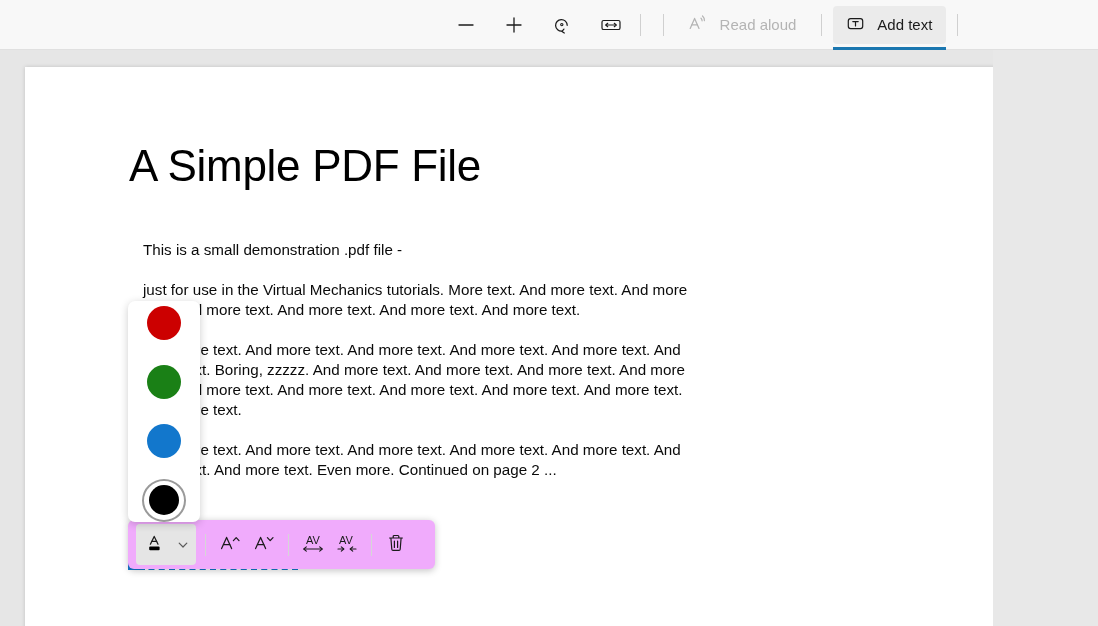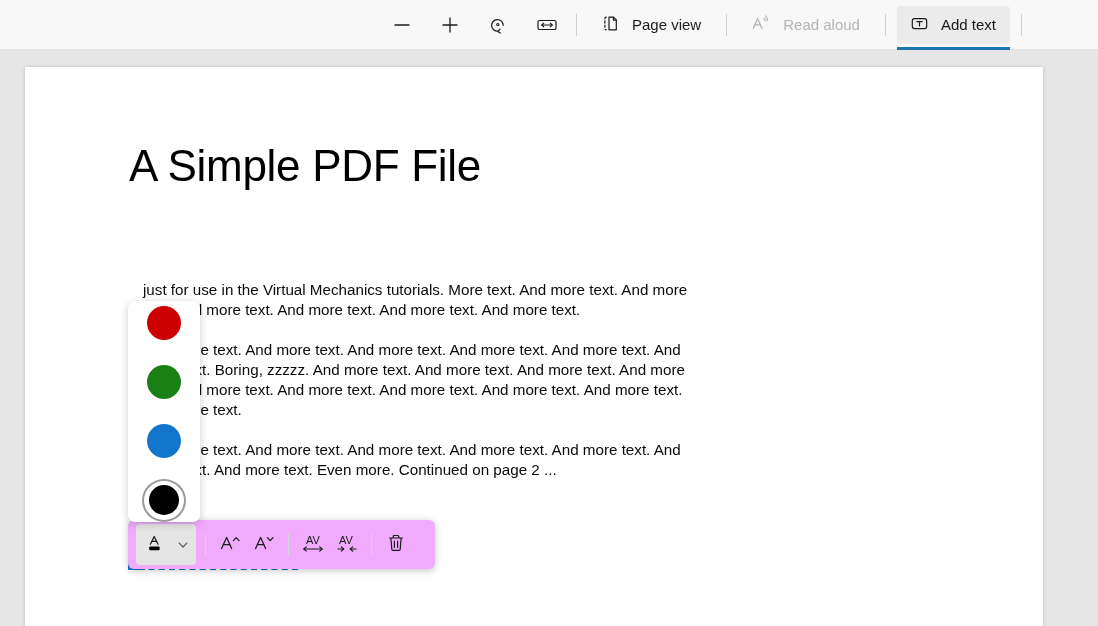--- a/index.html
+++ b/index.html
@@ -78,21 +78,21 @@
     left: 0; right: 0; bottom: -6px;
     height: 3px;
     background: #1b77b0;
   }
   .gap-l { margin-left: 14px; }
 
   
   #viewer {
     position: absolute;
     left: 0; top: 50px;
-    width: 1098px;
+    width: 993px;
     height: 576px;
     background: #e6e6e6;
     overflow: hidden;
   }
   #page {
     position: absolute;
     left: 25px;
     top: 17px;
     width: 1018px;
     height: 700px;
@@ -305,30 +305,20 @@
           <rect x="3" y="6.5" width="18" height="9" rx="1.6" stroke="#1b1b1b" stroke-width="1.2"></rect>
           <path d="M7 11 H17" stroke="#1b1b1b" stroke-width="1.2" stroke-linecap="round"></path>
           <path d="M8.7 9.3 L6.8 11 L8.7 12.7" stroke="#1b1b1b" stroke-width="1.2" stroke-linecap="round" stroke-linejoin="round"></path>
           <path d="M15.3 9.3 L17.2 11 L15.3 12.7" stroke="#1b1b1b" stroke-width="1.2" stroke-linecap="round" stroke-linejoin="round"></path>
         </svg>
       </span>
     </div>
 
     <div class="tb-sep"></div>
 
-    <div class="tb-labeled">
-      <span>
-        <svg width="21" height="21" viewBox="0 0 21 21" fill="none">
-          <path d="M6.2 4.2 A1.3 1.3 0 0 0 4.9 5.5 V15.5 A1.3 1.3 0 0 0 6.2 16.8" stroke="#1b1b1b" stroke-width="1.2" stroke-linecap="round" stroke-dasharray="2.2 2"></path>
-          <path d="M9 4.2 H13.6 L16.3 6.9 V16.8 H9 Z" stroke="#1b1b1b" stroke-width="1.2" stroke-linejoin="round"></path>
-          <path d="M13.4 4.3 V7.1 H16.2" stroke="#1b1b1b" stroke-width="1.2" stroke-linejoin="round"></path>
-        </svg>
-      </span>
-      <span>Page view</span>
-    </div>
 
     <div class="tb-sep"></div>
 
     <div class="tb-labeled disabled">
       <span>
         <svg width="21" height="21" viewBox="0 0 21 21" fill="none">
           <path d="M3.2 15.4 L7.6 5.4 L12 15.4" stroke="#b4b4b4" stroke-width="1.25" stroke-linecap="round" stroke-linejoin="round"></path>
           <path d="M4.9 11.8 H10.3" stroke="#b4b4b4" stroke-width="1.25" stroke-linecap="round"></path>
           <path d="M14 5.2 A3.4 3.4 0 0 1 15.1 7.8" stroke="#b4b4b4" stroke-width="1.2" stroke-linecap="round"></path>
           <path d="M15.5 3 A5.8 5.8 0 0 1 17.4 7.6" stroke="#b4b4b4" stroke-width="1.2" stroke-linecap="round"></path>
@@ -351,20 +341,21 @@
 
     <div class="tb-sep"></div>
   </div>
 </div>
 
 <div id="viewer">
   <div id="page">
 
     <div id="doc-title">A Simple PDF File</div>
 
+    <div class="doc-p" id="doc-p0">This is a small demonstration .pdf file -</div>
     <div class="doc-p" id="doc-p1">just for use in the Virtual Mechanics tutorials. More text. And more text. And more text. And more text. And more text. And more text. And more text.</div>
     <div class="doc-p" id="doc-p2">And more text. And more text. And more text. And more text. And more text. And more text. Boring, zzzzz. And more text. And more text. And more text. And more text. And more text. And more text. And more text. And more text. And more text. And more text.</div>
     <div class="doc-p" id="doc-p3">And more text. And more text. And more text. And more text. And more text. And more text. And more text. Even more. Continued on page 2 ...</div>
 
     <div id="textbox" style="border-color: rgb(18, 119, 204);">
       <div id="textbox-grip" style="background: rgb(18, 119, 204);">
         <span class="dots">
           <i></i>
             <i></i>
             <i></i>

